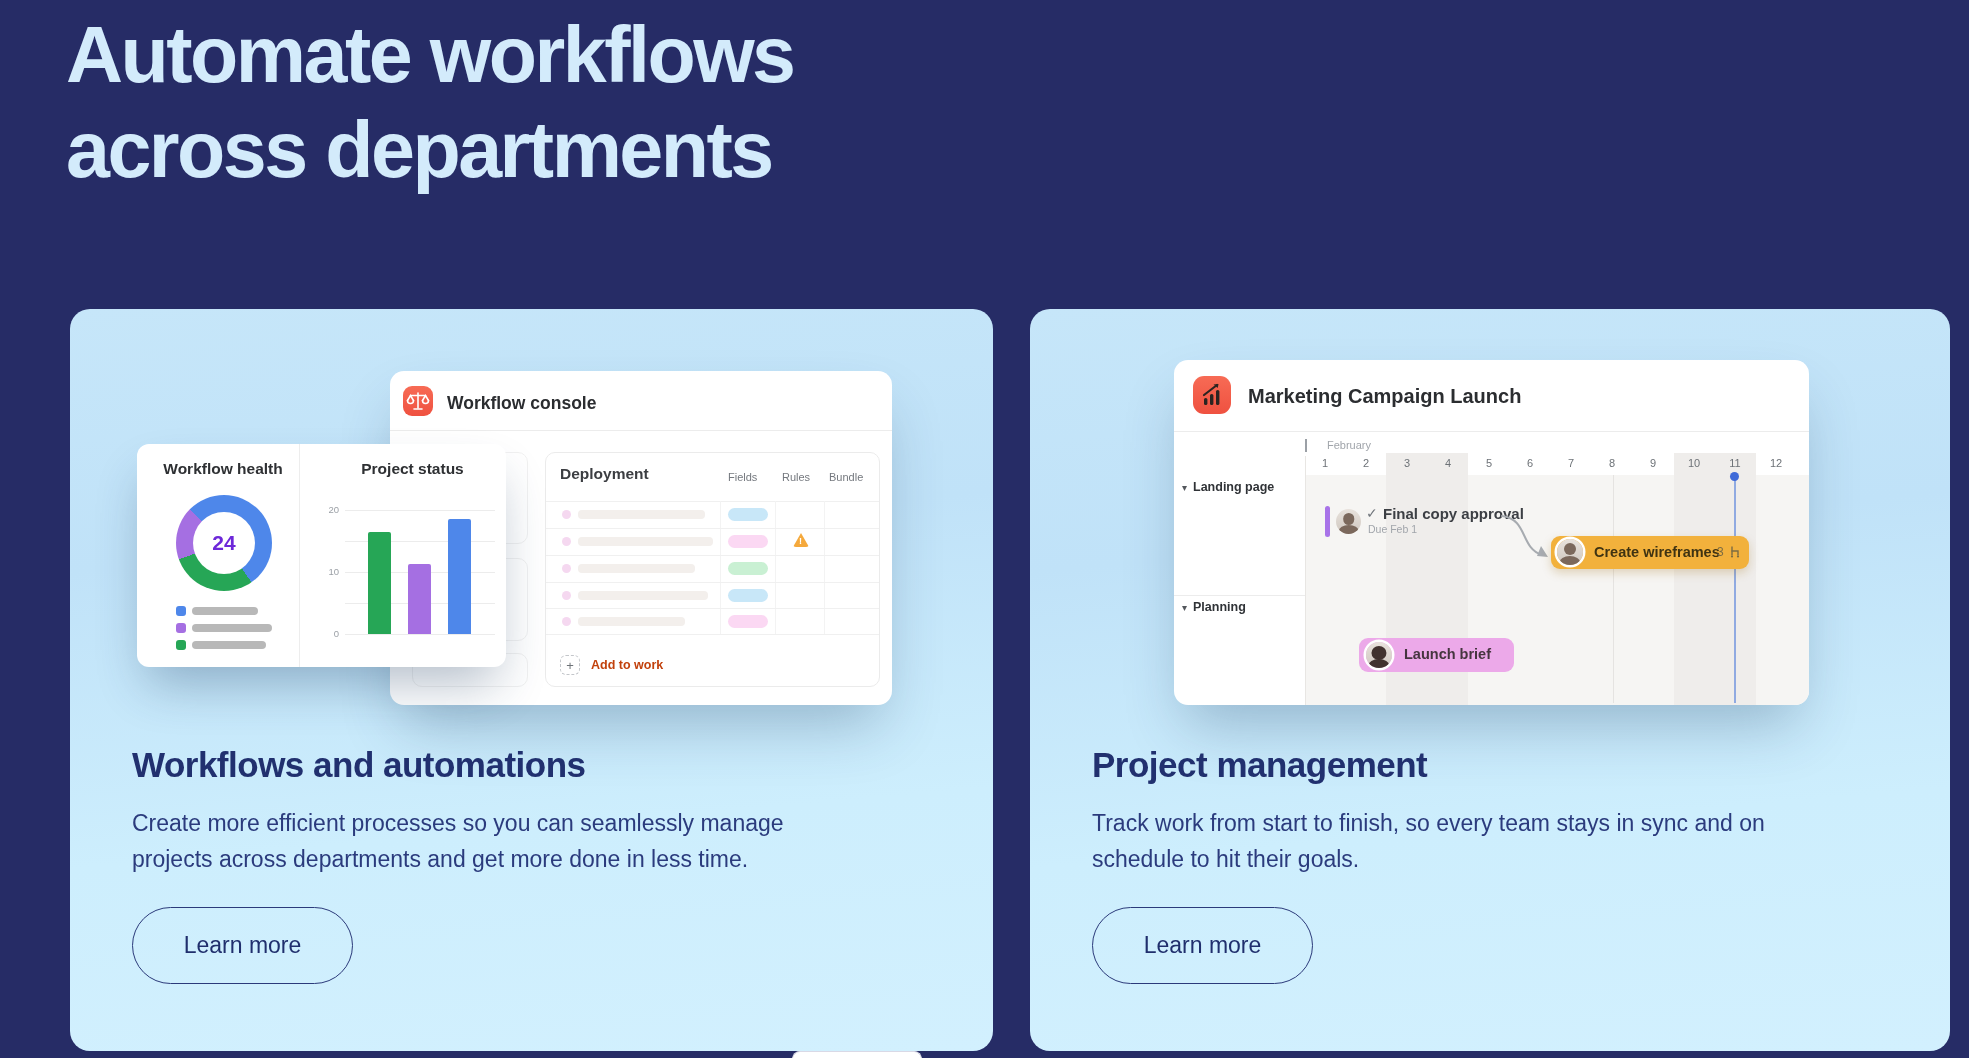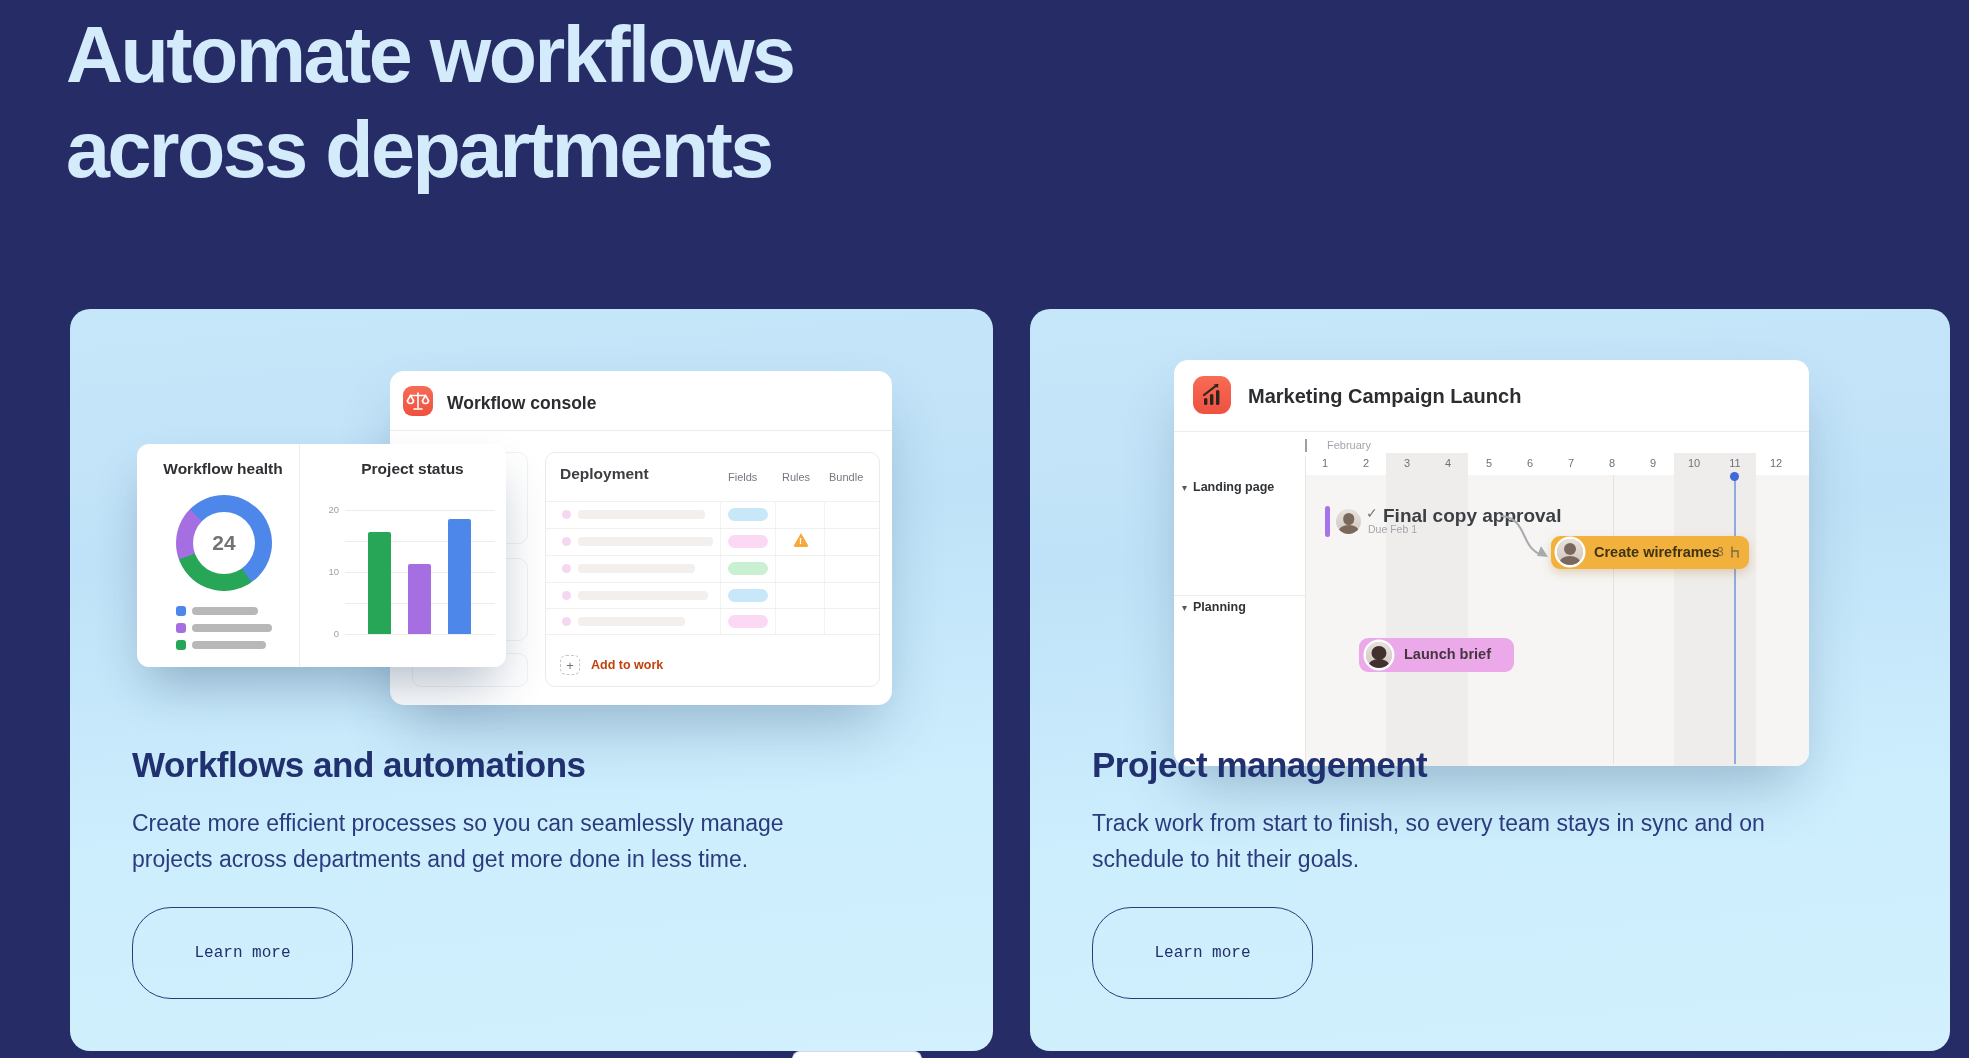--- a/index.html
+++ b/index.html
@@ -17,23 +17,23 @@
           background:linear-gradient(175deg,#c6e6f9 0%,#c0e2f8 32%,#cdeefd 68%,#d2f0fe 100%);
           overflow:hidden; }
   .card--left  { left:70px; }
   .card--right { left:1030px; width:920px; }
 
   .card-copy h2 { position:absolute; left:62px; top:436px; font-size:35px; font-weight:700;
                   letter-spacing:-0.5px; color:#21306f; }
   .card-copy p  { position:absolute; left:62px; top:496px; width:720px; font-size:23px;
                   line-height:36px; color:#2b3b7d; }
   .card--right .card-copy p { width:745px; }
-  .cta { position:absolute; left:62px; top:598px; width:221px; height:92px; border-radius:39px;
-         border:1.5px solid #2b3a7a; background:transparent; color:#202f6d; font-size:16px;
-         font-family:Liberation Mono, monospace; cursor:pointer; display:flex;
+  .cta { position:absolute; left:62px; top:598px; width:221px; height:77px; border-radius:39px;
+         border:1.5px solid #2b3a7a; background:transparent; color:#202f6d; font-size:23px;
+         font-family:Liberation Sans, sans-serif; cursor:pointer; display:flex;
          align-items:center; justify-content:center; }
 
   
   .window { position:absolute; background:#fff; border-radius:14px;
             box-shadow:0 30px 60px -12px rgba(30,62,100,.30); }
   .win-header-divider { position:absolute; left:0; right:0; height:1px; background:#ececec; }
   .app-icon { position:absolute; border-radius:9px; background:linear-gradient(180deg,#f76b55,#ef5140); }
   .win-title { position:absolute; color:#2b2d30; font-weight:700; }
 
   
@@ -69,31 +69,31 @@
   
   .float-card { position:absolute; left:67px; top:135px; width:369px; height:223px; background:#fff;
                 border-radius:12px; box-shadow:0 26px 50px -10px rgba(27,58,95,.33); }
   .float-divider { position:absolute; left:162px; top:0; bottom:0; width:1px; background:#ededed; }
   .panel-title { position:absolute; top:16px; font-size:15.5px; font-weight:700; color:#2e3033; text-align:center; }
   .pt-health { left:5px; width:162px; } .pt-status { left:162px; width:207px;padding-left:20px; }
   .donut { position:absolute; left:39px; top:51px; width:96px; height:96px; border-radius:50%; }
   .donut::after { content:""; position:absolute; left:17px; top:17px; width:62px; height:62px;
                   border-radius:50%; background:#fff; }
   .donut-value { position:absolute; left:39px; top:51px; width:96px; height:96px; display:flex;
-                 align-items:center; justify-content:center; font-size:21px; font-weight:700; color:#737373; }
+                 align-items:center; justify-content:center; font-size:21px; font-weight:700; color:#6d28d9; }
   .legend-row { position:absolute; left:39px; height:10px; }
   .legend-sq { position:absolute; left:0; top:0; width:10px; height:10px; border-radius:3px; }
   .legend-bar { position:absolute; left:16px; top:1px; height:8px; border-radius:4px; background:#b8b8b8; }
   .sq--blue { background:#4e87ea; } .sq--purple { background:#a56fe2; } .sq--green { background:#26a656; }
   .gridline { position:absolute; left:208px; width:150px; height:1px; background:#ececec; }
   .ytick { position:absolute; left:176px; width:26px; text-align:right; font-size:9.5px; color:#9ba0a6; }
   .vbar { position:absolute; width:23px; bottom:33px; border-radius:2px 2px 0 0; }
 
   
-  .win-right { left:144px; top:51px; width:635px; height:406px; }
+  .win-right { left:144px; top:51px; width:635px; height:345px; }
   .win-right .app-icon { left:19px; top:16px; width:38px; height:38px; border-radius:11px; }
   .win-right .win-title { left:74px; top:25px; font-size:20px; }
   .gantt-area { position:absolute; left:131px; top:115px; right:0; bottom:0;
                 background:#f6f5f3; border-radius:0 0 14px 0; }
   .weekend { position:absolute; top:93px; bottom:0; width:82px; background:#efedeb; }
   .wk1 { left:212px; } .wk2 { left:500px; }
   .month-label { position:absolute; left:139px; top:79px; font-size:11px; color:#a1a5ab;margin-left:14px; }
   .month-tick { position:absolute; left:131px; top:79px; width:2px; height:13px; background:#9ba0a6; }
   .day { position:absolute; top:97px; width:28px; text-align:center; font-size:11px; color:#6d7277; }
   .side-divider { position:absolute; left:131px; top:96px; bottom:0; width:1px; background:#e8e6e3; }
@@ -115,21 +115,21 @@
                transform:translateX(-50%); border-radius:50% 50% 0 0; background:#7b685c; }
   .av--f::before { width:58%; height:54%; background:#41322f; }
   .av--f::after { background:#41322f; }
   .av--ring { box-shadow:0 0 0 2.5px #fff; }
 
   .task-approval { position:absolute; left:151px; top:146px; width:260px; height:34px; background:none;
                    border:none; text-align:left; cursor:pointer; font-family:"Liberation Sans", sans-serif; }
   .appr-bar { position:absolute; left:0; top:0; width:5px; height:31px; border-radius:3px; background:#a873e8; }
   .appr-av { left:11px; top:3px; width:25px; height:25px; }
   .appr-check { position:absolute; left:41px; top:-1px; font-size:14px; color:#71767c; }
-  .appr-title { position:absolute; left:58px; top:-1px; font-size:19px; font-weight:700; color:#3c3f44; white-space:nowrap; }
+  .appr-title { position:absolute; left:58px; top:-1px; font-size:15px; font-weight:700; color:#3c3f44; white-space:nowrap; }
   .appr-due { position:absolute; left:43px; top:17px; font-size:10.5px; color:#a1a5ab; white-space:nowrap; }
 
   .task-wire { position:absolute; left:377px; top:176px; width:198px; height:33px; border:none;
                border-radius:9px; background:#f2b13c; cursor:pointer; text-align:left;
                box-shadow:0 4px 10px rgba(160,110,20,.25); font-family:"Liberation Sans", sans-serif; }
   .wire-av { left:6px; top:3px; width:26px; height:26px; }
   .wire-label { position:absolute; left:43px; top:8px; font-size:14.5px; font-weight:700; color:#3f3312; white-space:nowrap; }
   .wire-count { position:absolute; left:166px; top:9px; font-size:12px; color:#7c6c42; }
   .wire-branch { position:absolute; left:178px; top:9px; }
 

